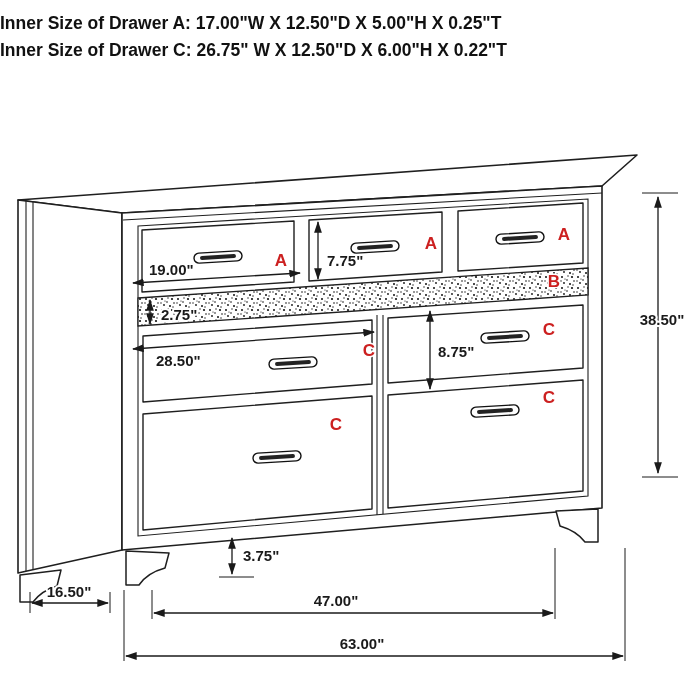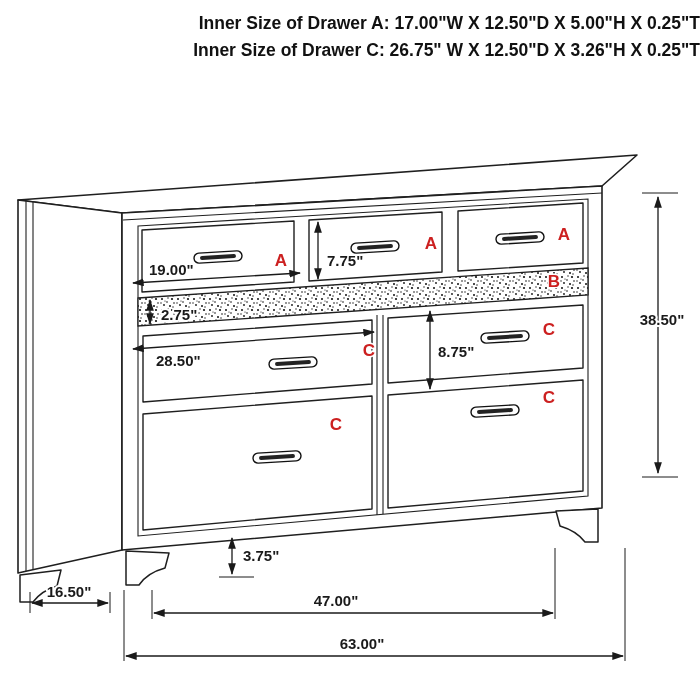--- a/index.html
+++ b/index.html
@@ -1,18 +1,18 @@
 <!DOCTYPE html>
 <html><head>
 <meta charset="utf-8">
 <style>
   html,body{margin:0;padding:0;background:#ffffff;}
   .page{position:relative;width:700px;height:700px;background:#ffffff;overflow:hidden;
         font-family:"Liberation Sans",sans-serif;}
-  .header{position:absolute;top:10px;left:0;width:700px;text-align:right;z-index:2;}
+  .header{position:absolute;top:10px;left:0;width:700px;text-align:left;z-index:2;}
   .header-line{font-size:17.5px;font-weight:bold;color:#111;line-height:26.5px;white-space:nowrap;}
   svg.diagram{position:absolute;top:0;left:0;}
   .case-line{fill:#ffffff;stroke:#1f1f1f;stroke-width:1.6;stroke-linejoin:round;}
   .face{fill:#ffffff;stroke:#1f1f1f;stroke-width:1.4;stroke-linejoin:round;}
   .thin{stroke:#1f1f1f;stroke-width:1.1;fill:none;}
   .dimline{stroke:#1a1a1a;stroke-width:1.3;fill:none;}
   .extline{stroke:#1a1a1a;stroke-width:1;fill:none;}
   .dim{font-family:"Liberation Sans",sans-serif;font-size:15px;font-weight:bold;fill:#1a1a1a;
        paint-order:stroke;stroke:#ffffff;stroke-width:4px;stroke-linejoin:round;}
   .letter{font-family:"Liberation Sans",sans-serif;font-size:17px;font-weight:bold;fill:#cc2020;
@@ -21,21 +21,21 @@
   .handle-inner{fill:#222;}
   .foot{fill:#ffffff;stroke:#1f1f1f;stroke-width:1.5;stroke-linejoin:round;}
 </style>
 </head>
 <body>
 
 <div class="page">
 
   <div class="header">
     <div class="header-line">Inner Size of Drawer A: 17.00"W X 12.50"D X 5.00"H X 0.25"T</div>
-    <div class="header-line">Inner Size of Drawer C: 26.75" W X 12.50"D X 3.26"H X 0.25"T</div>
+    <div class="header-line">Inner Size of Drawer C: 26.75" W X 12.50"D X 6.00"H X 0.22"T</div>
   </div>
 
   <svg class="diagram" width="700" height="700" viewBox="0 0 700 700">
     <defs>
       <marker id="arrow" markerWidth="9" markerHeight="8" refX="8.2" refY="3" orient="auto-start-reverse" markerUnits="strokeWidth">
         <path d="M0,0 L9,3 L0,6 Z" fill="#1a1a1a"></path>
       </marker>
       <pattern id="speckle" width="16" height="11" patternUnits="userSpaceOnUse">
         <rect width="16" height="11" fill="#ffffff"></rect>
         <circle cx="2" cy="2" r="1" fill="#111"></circle>

